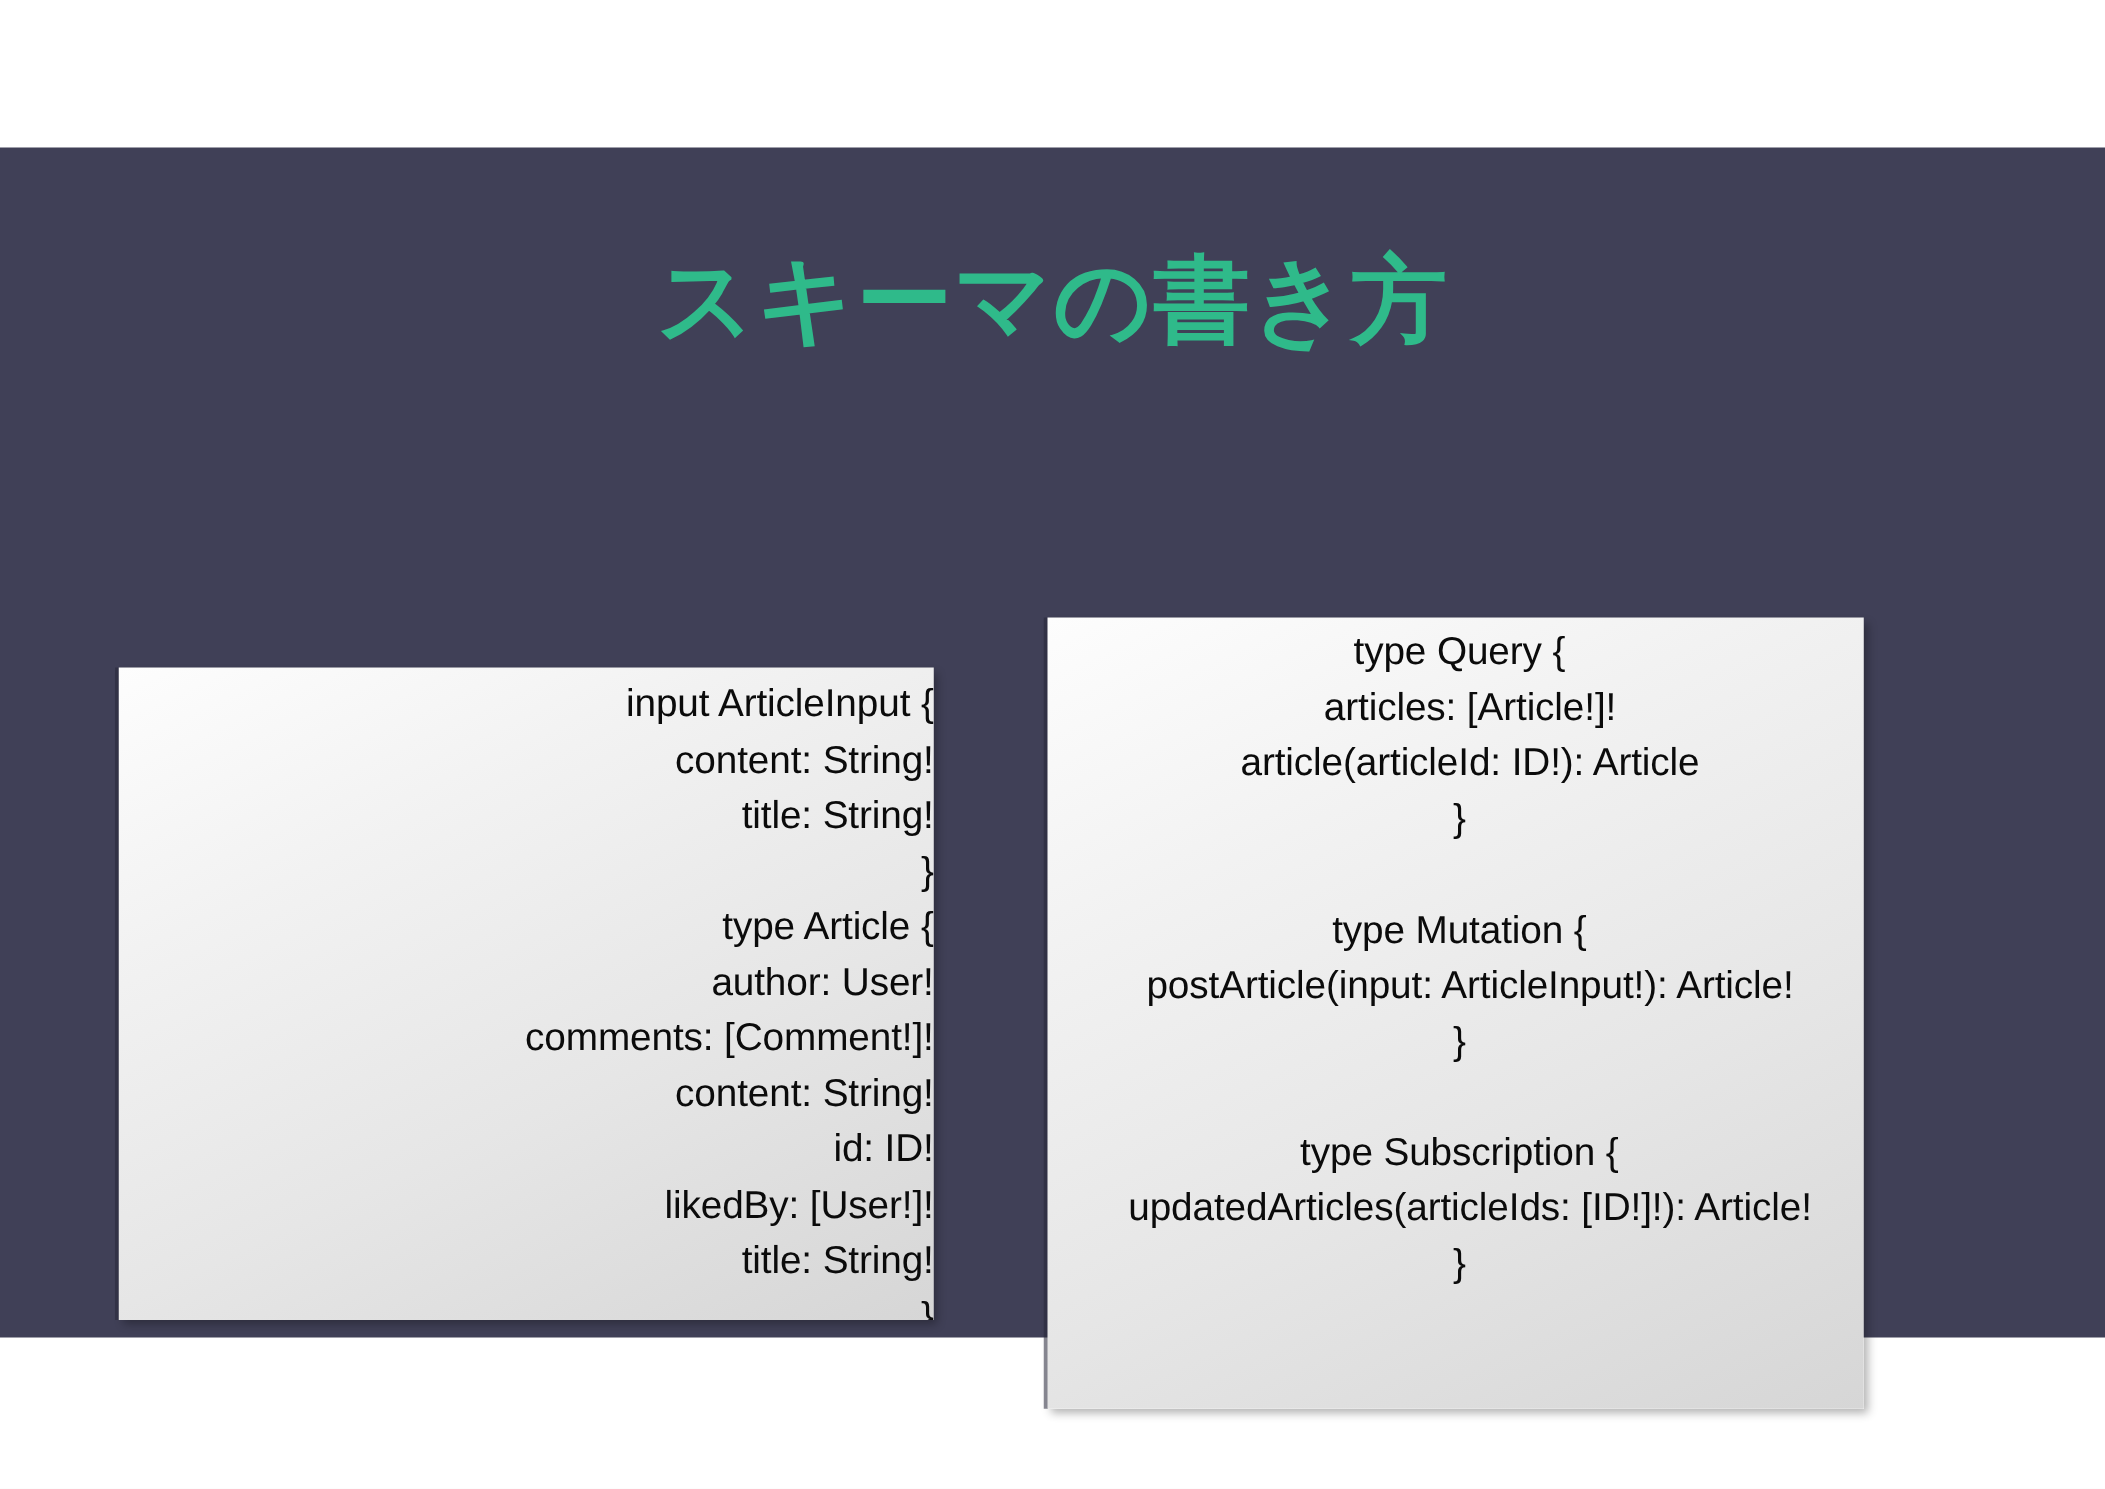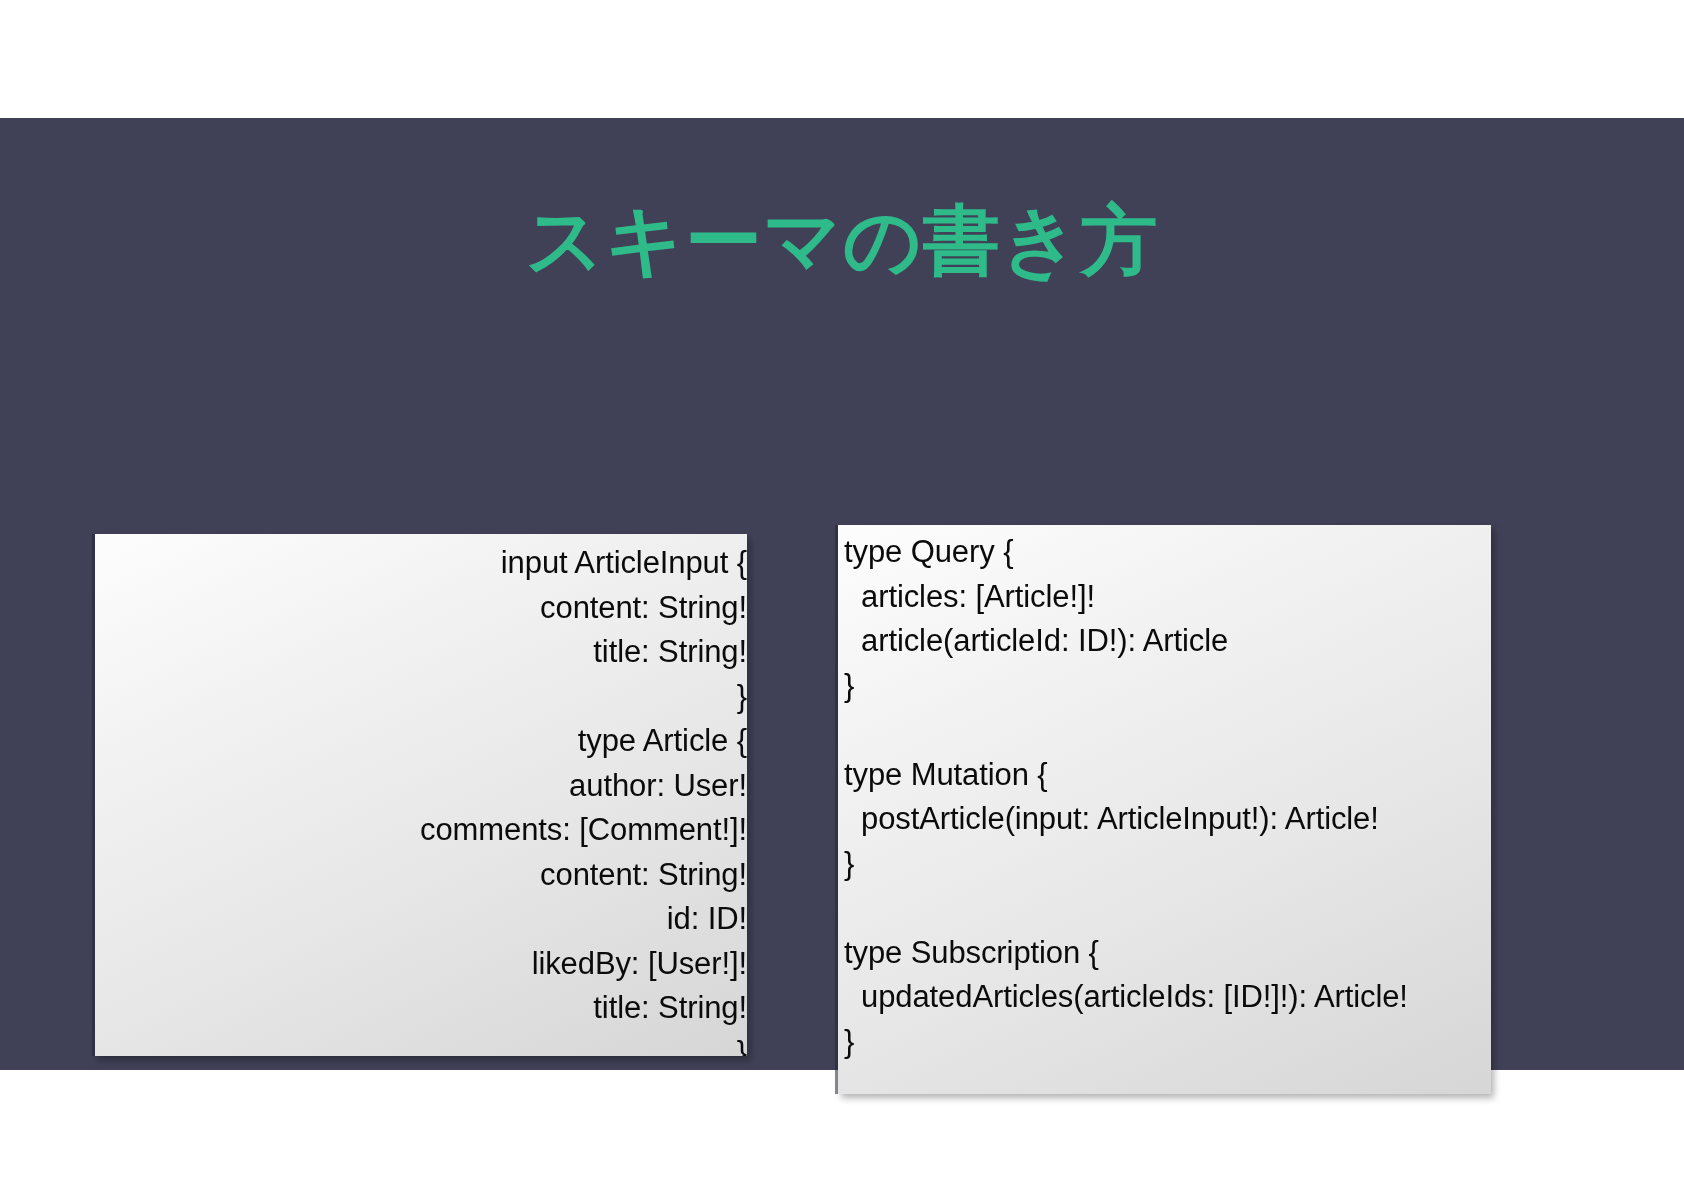--- a/index.html
+++ b/index.html
@@ -78,23 +78,24 @@
     height: 522px;
     text-align: right;
   }
   #code-card-left .code-body {
     padding: 7px 0 0 7px;
   }
 
   
   #code-card-right {
     left: 838px;
-    top: 407px;
+    top: 376px;
     width: 653px;
-    height: 569px;
+    height: 633px;
+    text-align: center;
   }
   #code-card-right .code-body {
     padding: 5px 0 0 6px;
   }
 
   .code-line {
     display: block;
     min-height: 44.5px;
   }
 </style>

